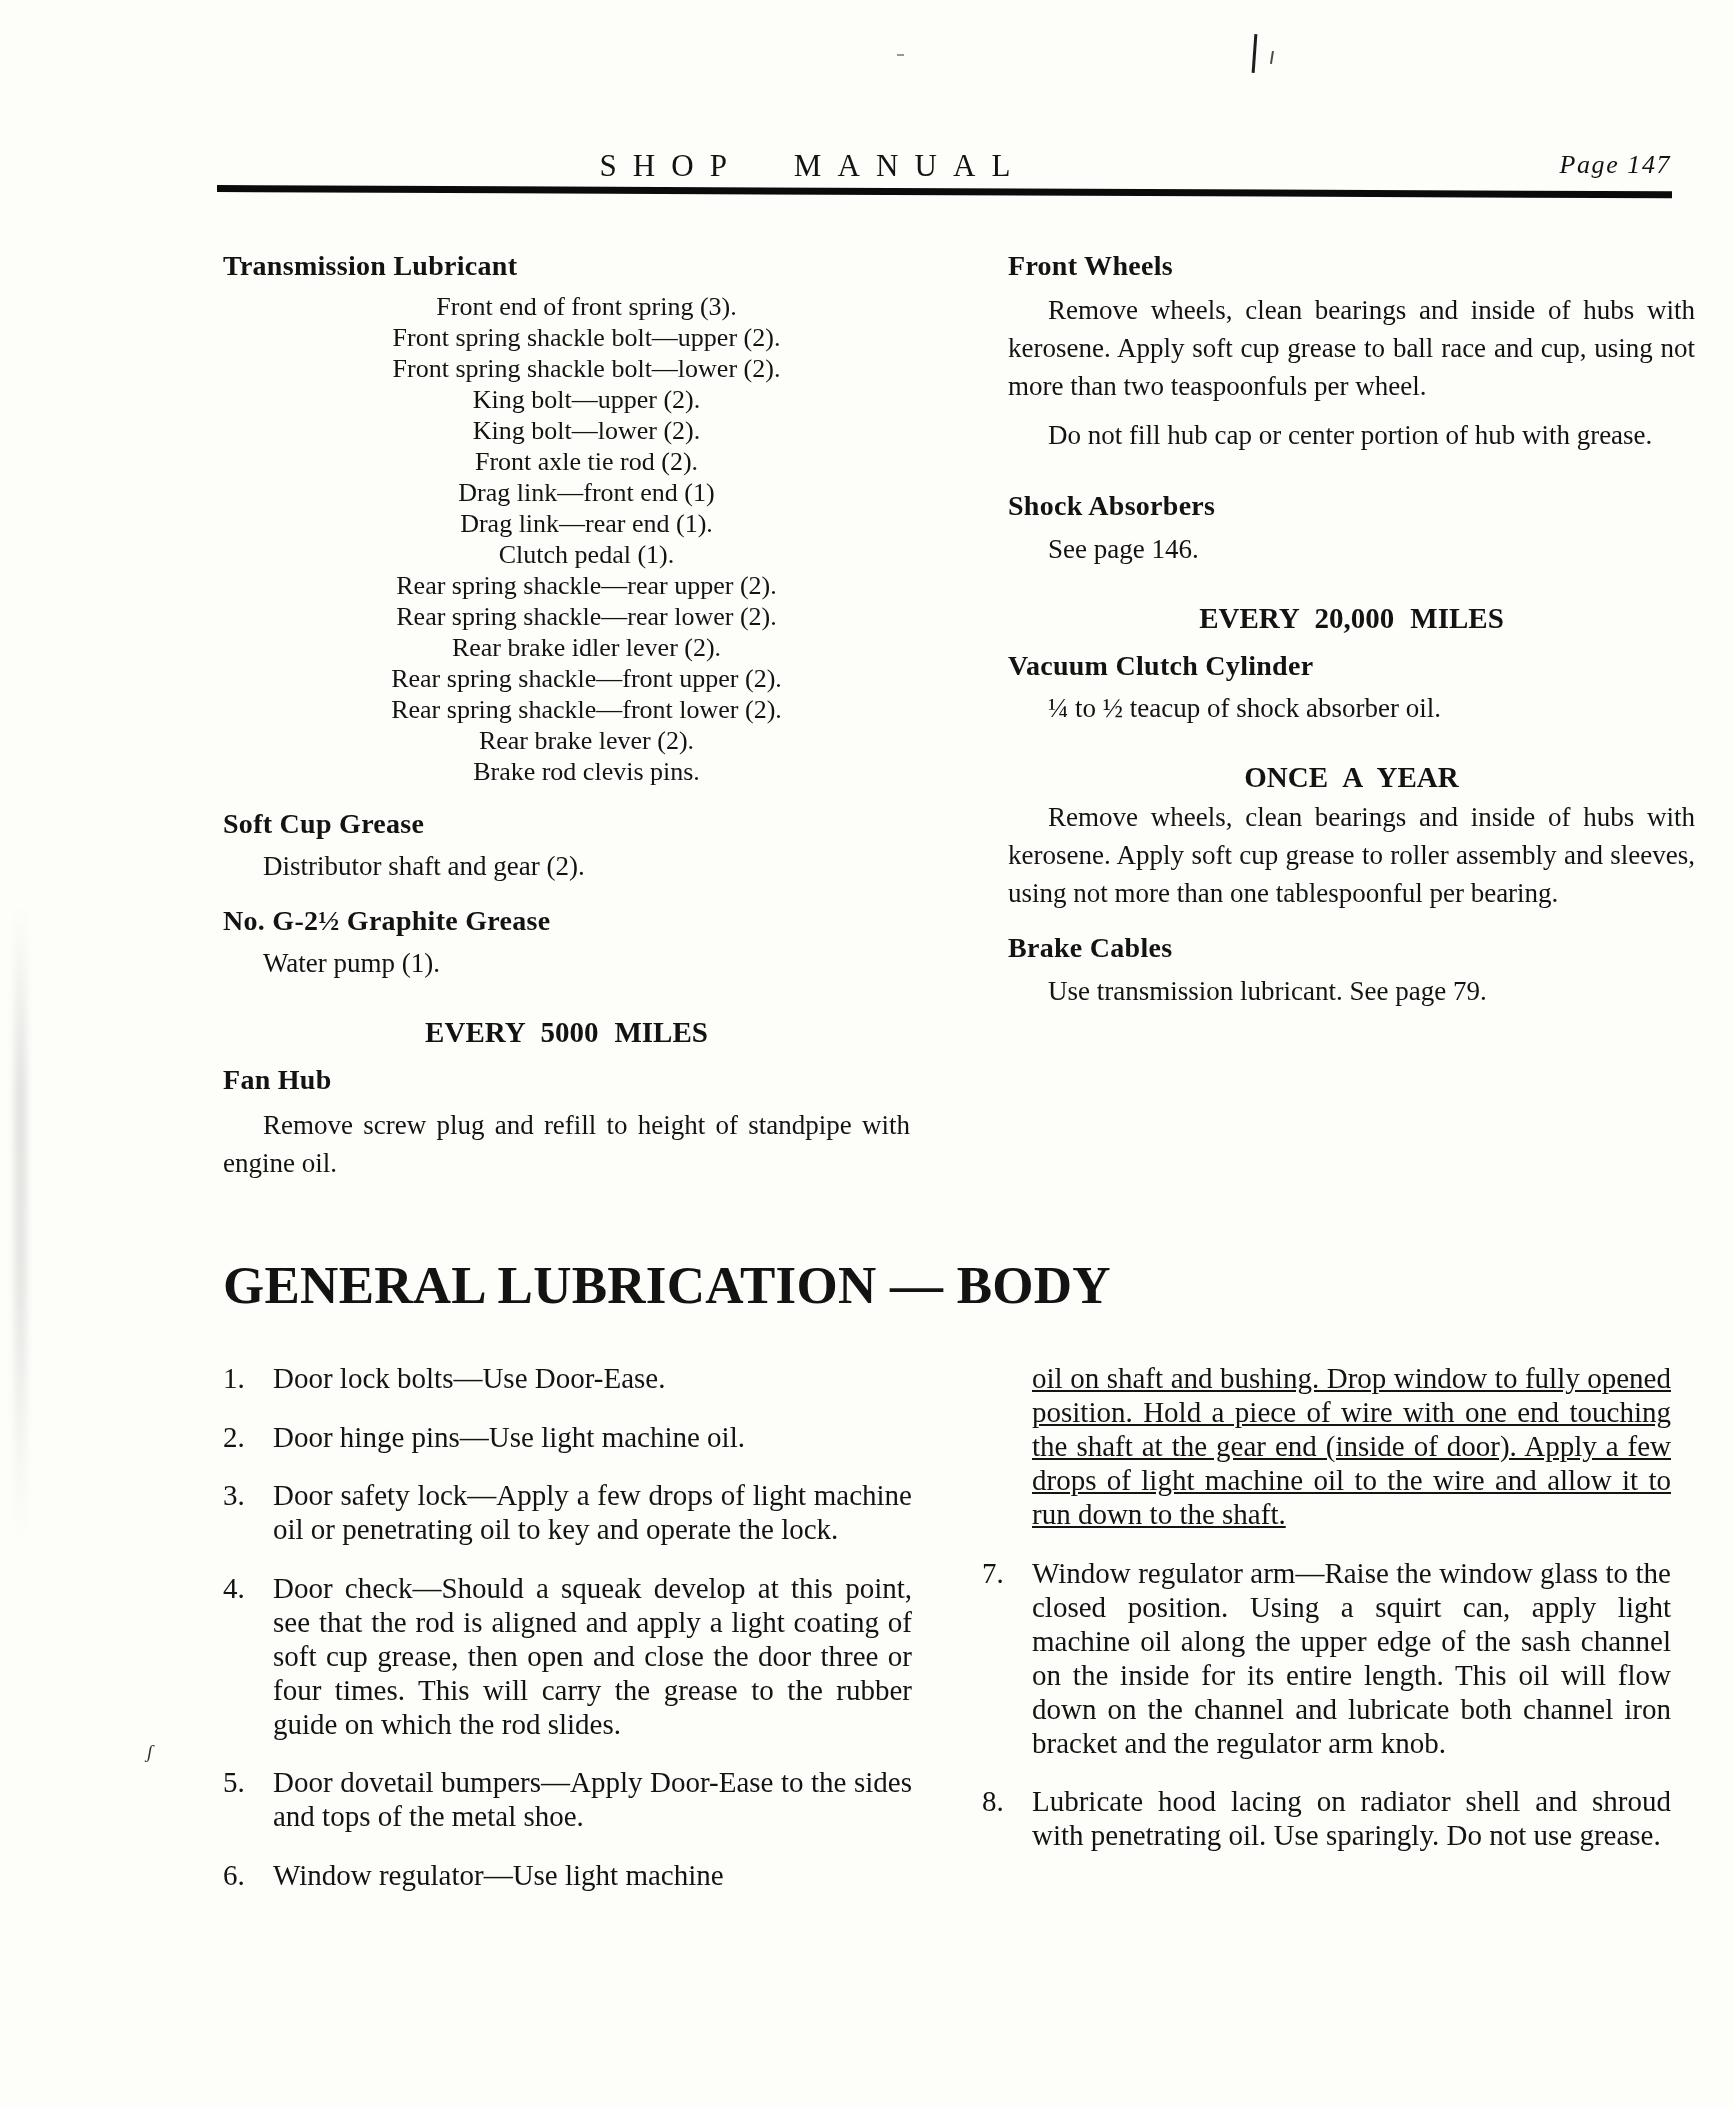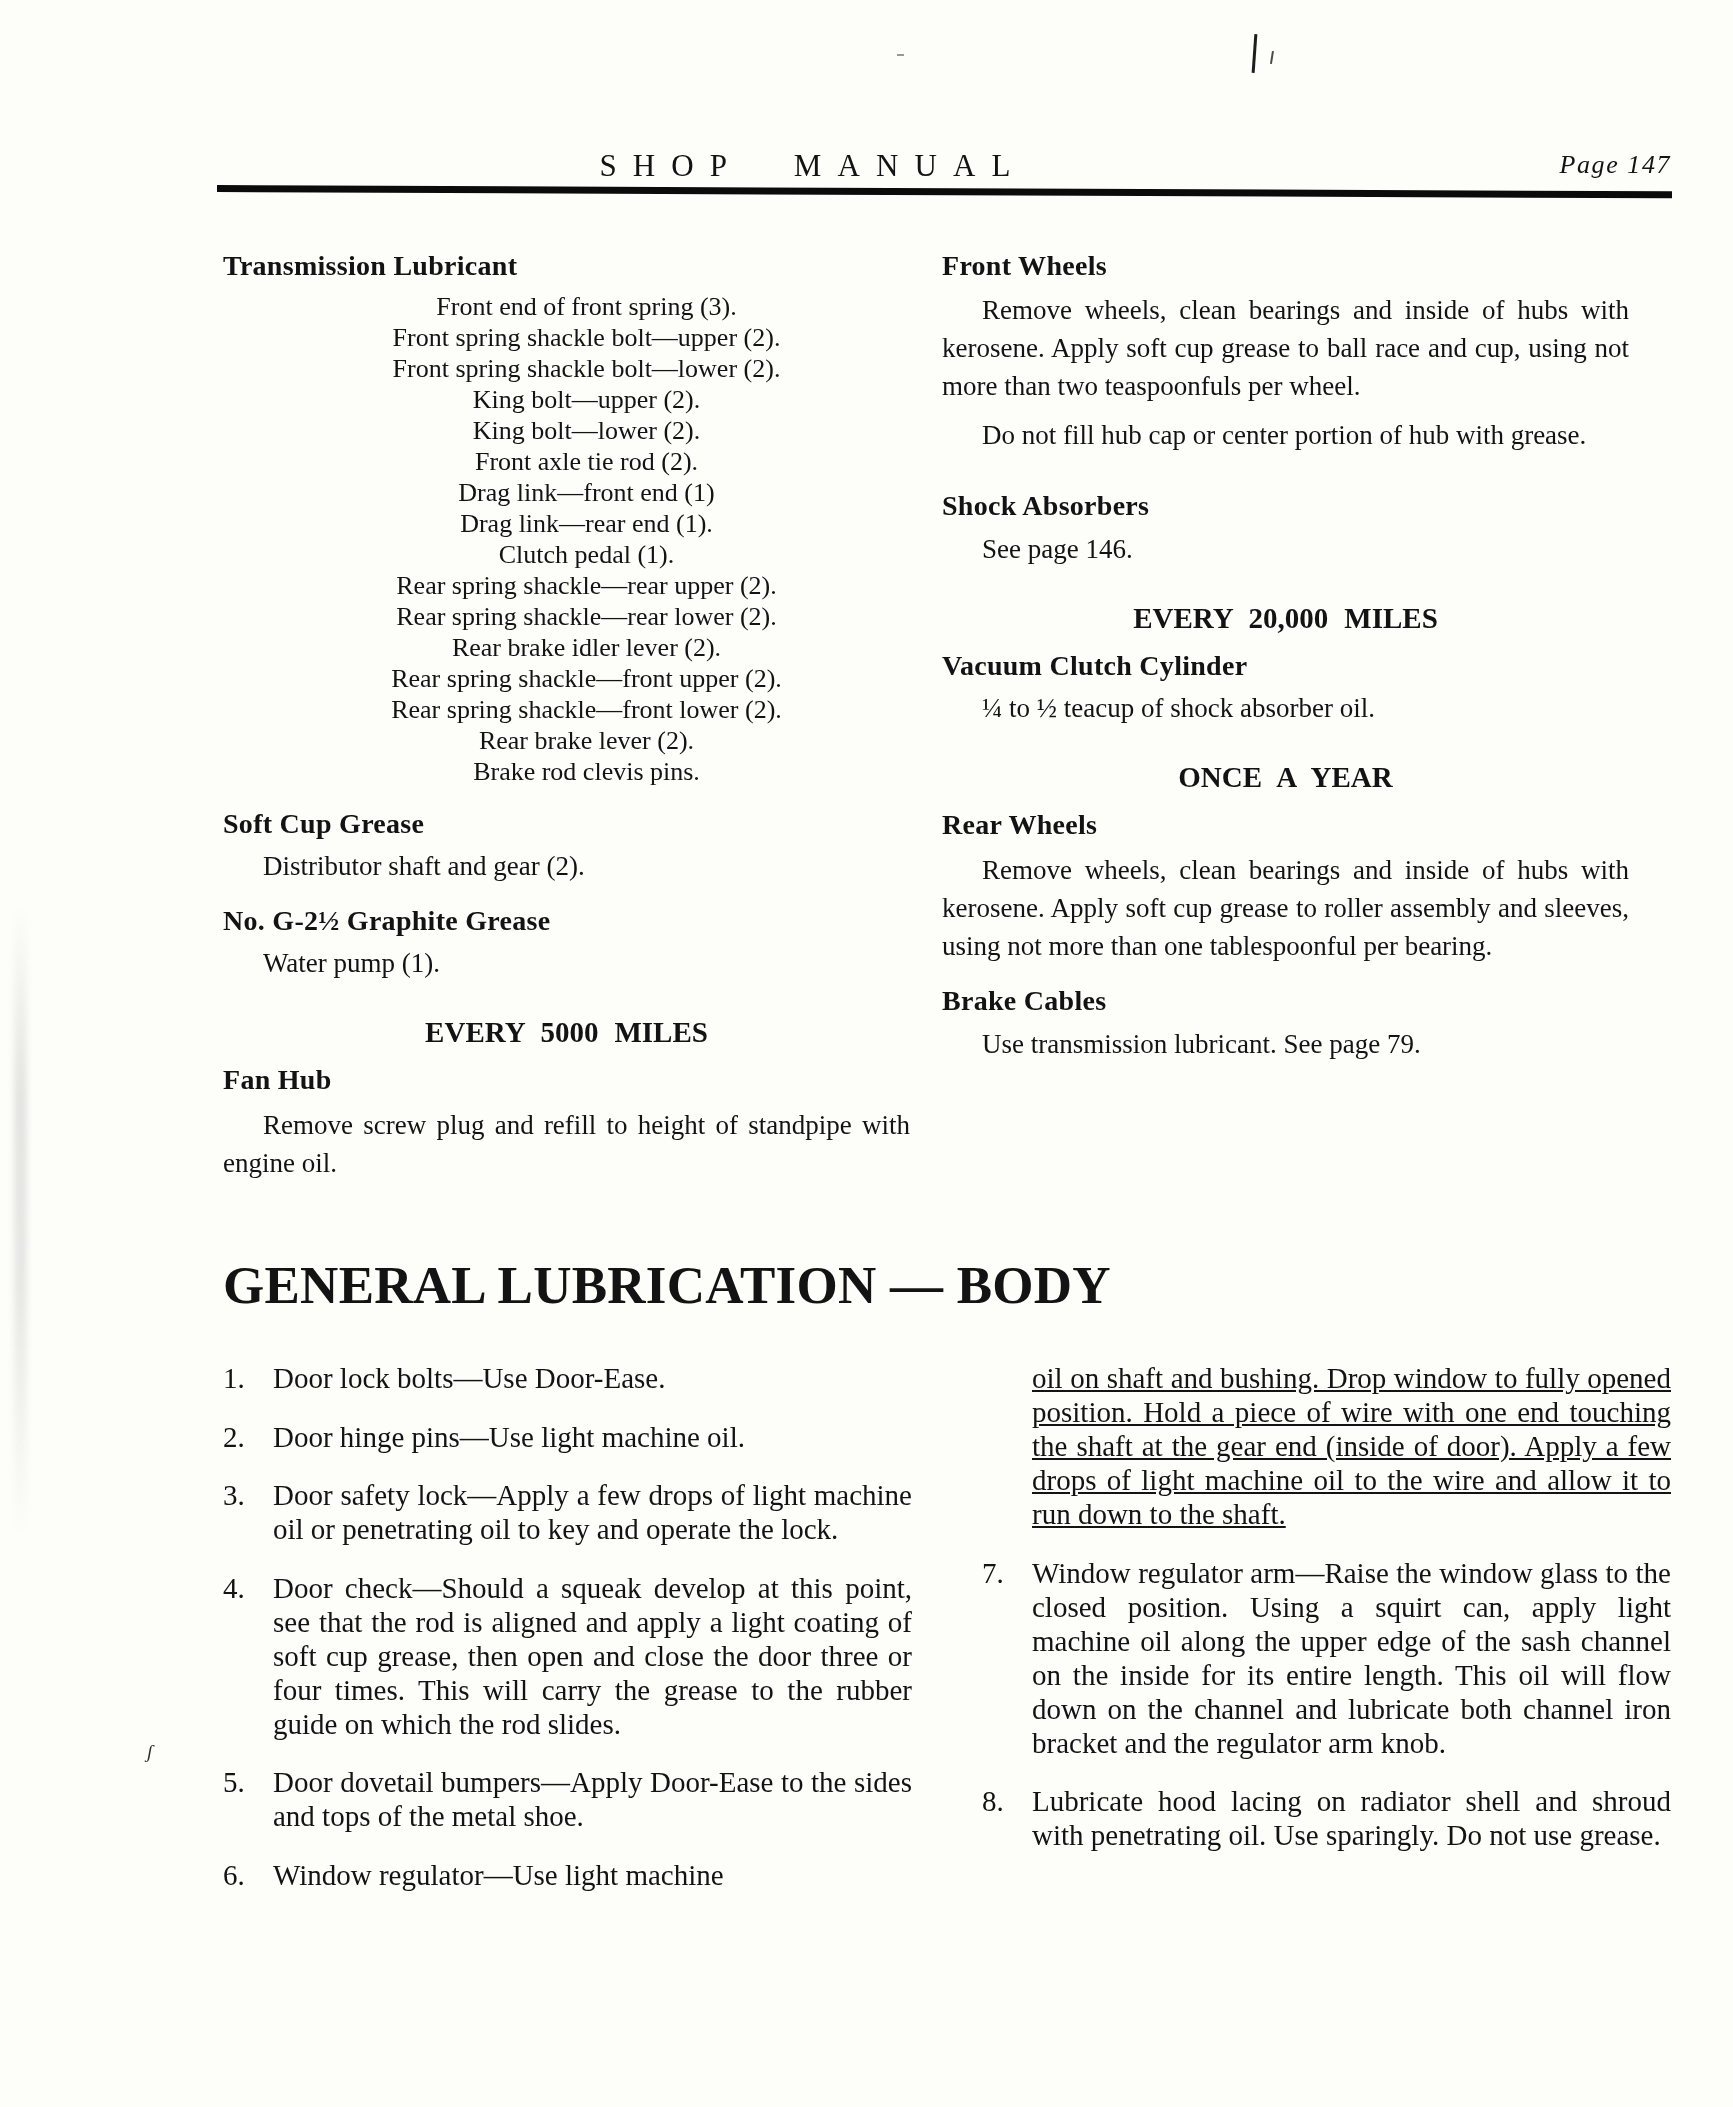--- a/index.html
+++ b/index.html
@@ -22,21 +22,21 @@
     position:absolute;top:150px;right:63px;
     font-size:26px;font-style:italic;letter-spacing:.06em;
   }
   .rule{
     position:absolute;top:185px;left:217px;width:1455px;height:6.7px;
     background:#0b0b0b;transform:rotate(.25deg);transform-origin:left center;
   }
   
   .col{position:absolute;top:236px;width:687px;}
   .col-left{left:223px;}
-  .col-right{left:942px;}
+  .col-right{left:1008px;}
   h3.sec{
     font-size:28px;line-height:35px;font-weight:700;
     margin:18.6px 0 8.4px 0;letter-spacing:.01em;
   }
   h3.sec.first{margin-top:12px;}
   .tight-list{
     list-style:none;margin:3.4px 0 0 0;padding:0 0 0 40px;
     font-size:26px;line-height:31px;white-space:nowrap;text-align:center;
   }
   .indent-line{
@@ -129,21 +129,20 @@
     <h3 class="sec">Shock Absorbers</h3>
     <div class="indent-line">See page 146.</div>
 
     <div class="center-head">EVERY 20,000 MILES</div>
 
     <h3 class="sec first">Vacuum Clutch Cylinder</h3>
     <div class="indent-line">¼ to ½ teacup of shock absorber oil.</div>
 
     <div class="center-head">ONCE A YEAR</div>
 
-    <h3 class="sec first">Rear Wheels</h3>
     <p class="body">Remove wheels, clean bearings and inside of hubs with kerosene. Apply soft cup grease to roller assembly and sleeves, using not more than one tablespoonful per bearing.</p>
 
     <h3 class="sec">Brake Cables</h3>
     <div class="indent-line">Use transmission lubricant.  See page 79.</div>
   </div>
 
   <div class="main-title">GENERAL LUBRICATION — BODY</div>
 
   <div class="bodycol bodycol-left">
     <div class="num-item">

